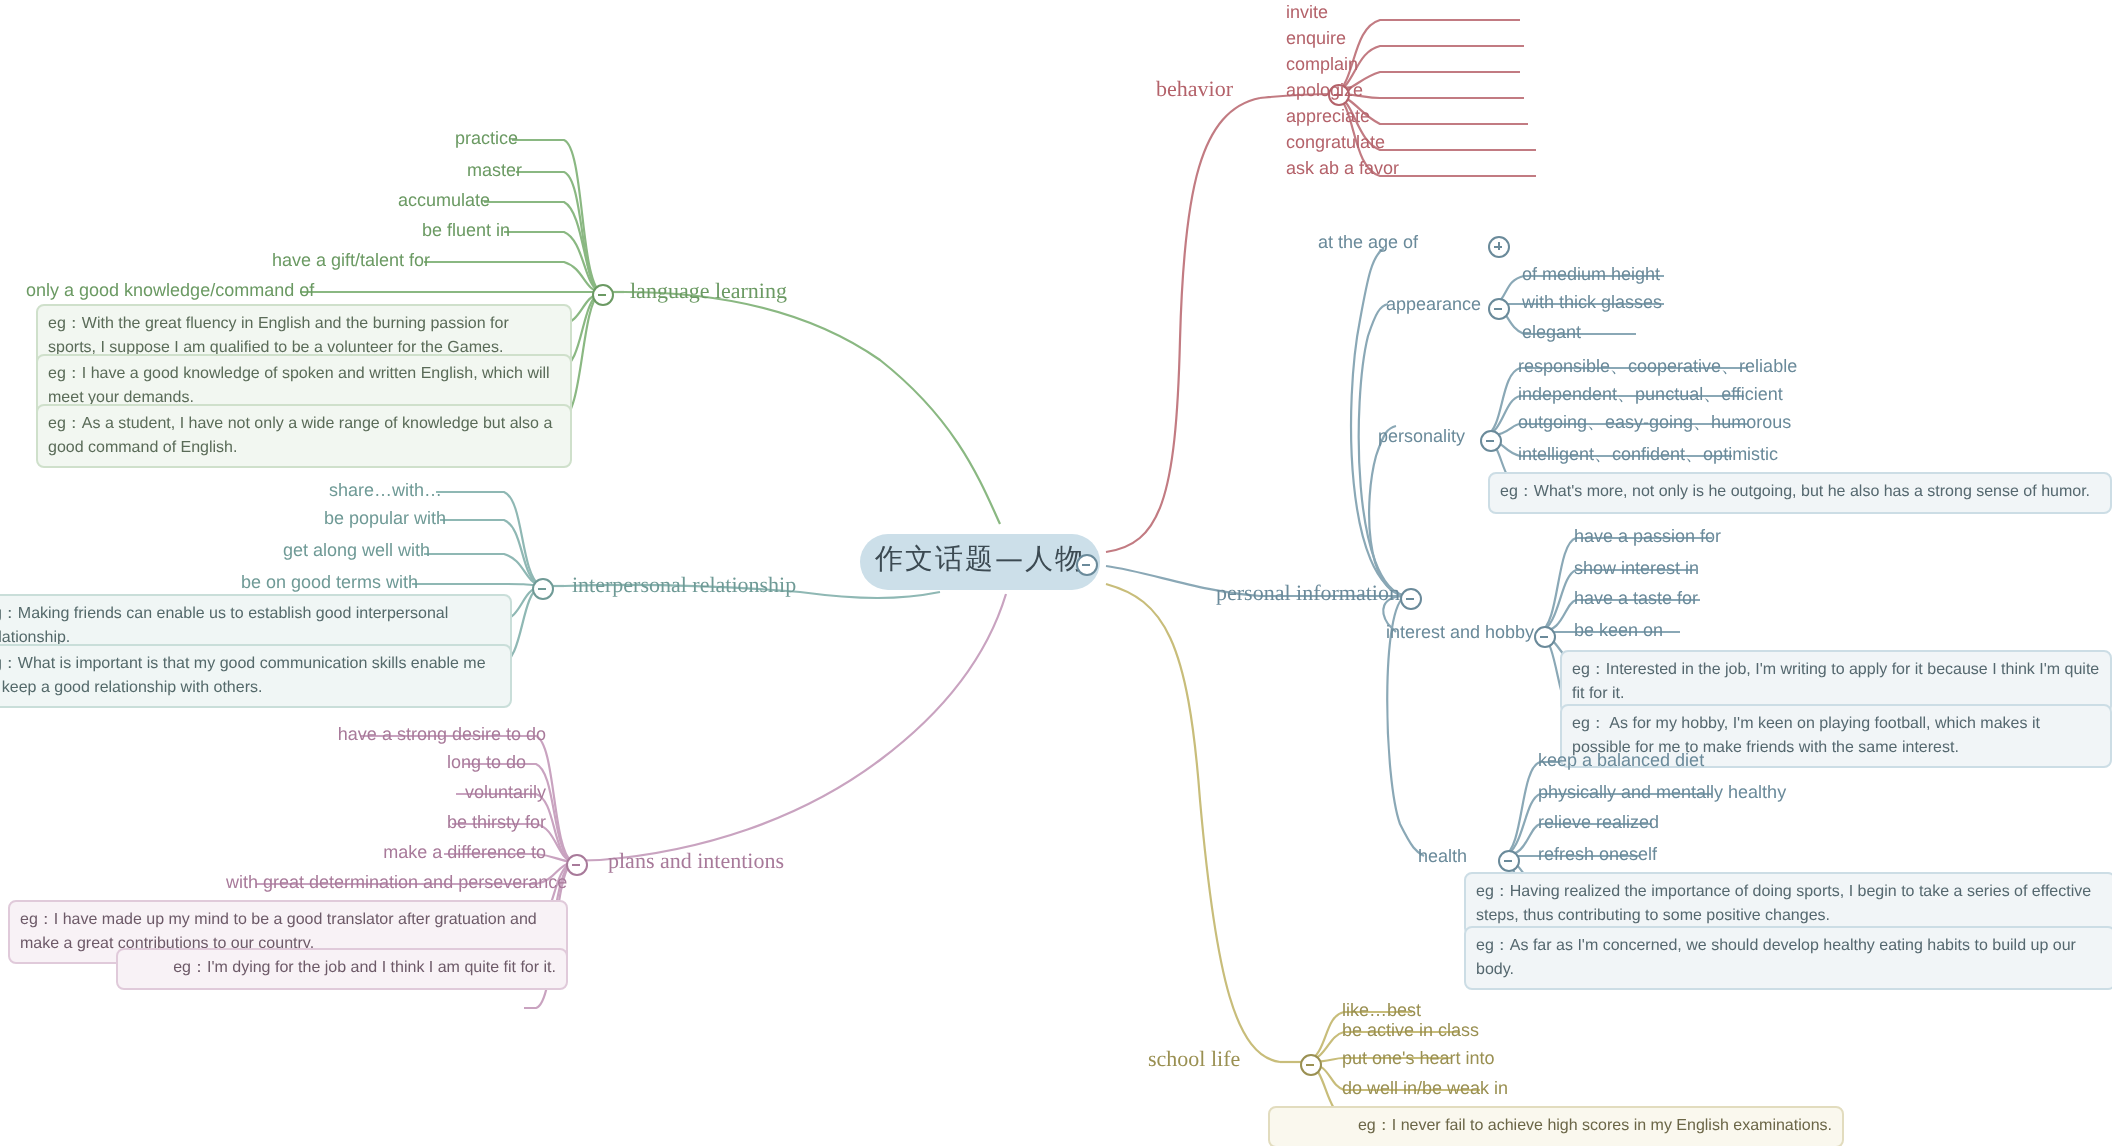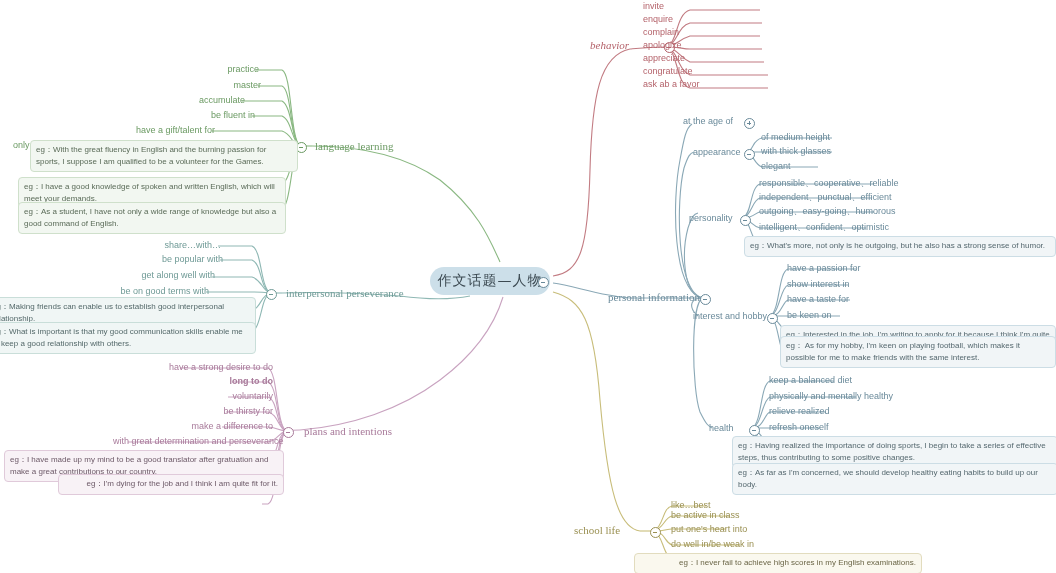--- a/index.html
+++ b/index.html
@@ -162,34 +162,34 @@
         <path d="M300 146 C 290 150, 292 160, 280 163 L 274 163"></path>
         <path d="M300 146 C 290 152, 292 182, 280 185 L 274 185"></path>
         <path d="M300 146 C 290 154, 292 208, 280 211 L 274 211"></path>
       </g>
     </g>
   </svg>
 
   <div class="node central">作文话题—人物</div>
   <div class="toggle c-personal" style="left:538px;top:277px;"></div>
 
-  <div class="node main-label c-behavior" style="left:588px;top:39px;font-style:italic;">behavior</div>
+  <div class="node main-label c-behavior" style="left:576px;top:39px;">behavior</div>
   <div class="toggle c-behavior" style="left:664px;top:42px;"></div>
   <div class="node leaf leaf-r c-behavior" style="left:640px;top:0px;">invite</div>
   <div class="node leaf leaf-r c-behavior" style="left:640px;top:13px;">enquire</div>
   <div class="node leaf leaf-r c-behavior" style="left:640px;top:26px;">complain</div>
   <div class="node leaf leaf-r c-behavior" style="left:640px;top:39px;">apologize</div>
   <div class="node leaf leaf-r c-behavior" style="left:640px;top:52px;">appreciate</div>
   <div class="node leaf leaf-r c-behavior" style="left:640px;top:65px;">congratulate</div>
   <div class="node leaf leaf-r c-behavior" style="left:640px;top:78px;">ask ab a favor</div>
 
   <div class="node main-label c-personal" style="left:570px;top:291px;margin-left:36px;">personal information</div>
   <div class="toggle c-personal" style="left:700px;top:294px;"></div>
 
-  <div class="node leaf c-personal" style="left:680px;top:115px;">at the age of</div>
+  <div class="node leaf c-personal" style="left:656px;top:115px;">at the age of</div>
   <div class="toggle plus c-personal" style="left:744px;top:118px;"></div>
 
   <div class="node leaf c-personal" style="left:690px;top:146px;">appearance</div>
   <div class="toggle c-personal" style="left:744px;top:149px;"></div>
   <div class="node leaf c-personal" style="left:758px;top:131px;">of medium height</div>
   <div class="node leaf c-personal" style="left:758px;top:145px;">with thick glasses</div>
   <div class="node leaf c-personal" style="left:758px;top:160px;">elegant</div>
 
   <div class="node leaf c-personal" style="left:686px;top:212px;">personality</div>
   <div class="toggle c-personal" style="left:740px;top:215px;"></div>
@@ -199,21 +199,21 @@
   <div class="node leaf c-personal" style="left:756px;top:221px;">intelligent、confident、optimistic</div>
   <div class="node note n-personal" style="left:744px;top:236px;width:300px;">eg：What's more, not only is he outgoing, but he also has a strong sense of humor.</div>
 
   <div class="node leaf c-personal" style="left:690px;top:310px;">interest and hobby</div>
   <div class="toggle c-personal" style="left:767px;top:313px;"></div>
   <div class="node leaf c-personal" style="left:784px;top:262px;">have a passion for</div>
   <div class="node leaf c-personal" style="left:784px;top:278px;">show interest in</div>
   <div class="node leaf c-personal" style="left:784px;top:293px;">have a taste for</div>
   <div class="node leaf c-personal" style="left:784px;top:309px;">be keen on</div>
   <div class="node note n-personal" style="left:780px;top:325px;width:264px;">eg：Interested in the job, I'm writing to apply for it because I think I'm quite fit for it.</div>
-  <div class="node note n-personal" style="left:780px;top:336px;width:264px;">eg： As for my hobby, I'm keen on playing football, which makes it possible for me to make friends with the same interest.</div>
+  <div class="node note n-personal" style="left:780px;top:352px;width:264px;">eg： As for my hobby, I'm keen on playing football, which makes it possible for me to make friends with the same interest.</div>
 
   <div class="node leaf c-personal" style="left:706px;top:422px;">health</div>
   <div class="toggle c-personal" style="left:749px;top:425px;"></div>
   <div class="node leaf c-personal" style="left:766px;top:374px;">keep a balanced diet</div>
   <div class="node leaf c-personal" style="left:766px;top:390px;">physically and mentally healthy</div>
   <div class="node leaf c-personal" style="left:766px;top:405px;">relieve realized</div>
   <div class="node leaf c-personal" style="left:766px;top:421px;">refresh oneself</div>
   <div class="node note n-personal" style="left:732px;top:436px;width:314px;">eg：Having realized the importance of doing sports, I begin to take a series of effective steps, thus contributing to some positive changes.</div>
   <div class="node note n-personal" style="left:732px;top:463px;width:314px;">eg：As far as I'm concerned, we should develop healthy eating habits to build up our body.</div>
 
@@ -221,42 +221,42 @@
   <div class="toggle c-schoollife" style="left:650px;top:527px;"></div>
   <div class="node leaf c-schoollife" style="left:668px;top:499px;">like…best</div>
   <div class="node leaf c-schoollife" style="left:668px;top:509px;">be active in class</div>
   <div class="node leaf c-schoollife" style="left:668px;top:523px;">put one's heart into</div>
   <div class="node leaf c-schoollife" style="left:668px;top:538px;text-align:center;">do well in/be weak in</div>
   <div class="node note n-schoollife" style="left:634px;top:553px;width:276px;text-align:right;">eg：I never fail to achieve high scores in my English examinations.</div>
 
   <div class="node main-label c-plans" style="left:302px;top:425px;">plans and intentions</div>
   <div class="toggle c-plans" style="left:283px;top:427px;"></div>
   <div class="node leaf leaf-l c-plans" style="left:110px;top:361px;width:160px;">have a strong desire to do</div>
-  <div class="node leaf leaf-l c-plans" style="left:110px;top:375px;width:160px;font-weight:bold;">long to do</div>
+  <div class="node leaf leaf-l c-plans" style="left:100px;top:375px;width:160px;">long to do</div>
   <div class="node leaf leaf-l c-plans" style="left:110px;top:390px;width:160px;">voluntarily</div>
   <div class="node leaf leaf-l c-plans" style="left:110px;top:405px;width:160px;">be thirsty for</div>
   <div class="node leaf leaf-l c-plans" style="left:110px;top:420px;width:160px;">make a difference to</div>
   <div class="node leaf leaf-l c-plans" style="left:110px;top:435px;width:160px;">with great determination and perseverance</div>
   <div class="node note n-plans" style="left:4px;top:450px;width:268px;">eg：I have made up my mind to be a good translator after gratuation and make a great contributions to our country.</div>
   <div class="node note n-plans" style="left:58px;top:474px;width:214px;text-align:right;">eg：I'm dying for the job and I think I am quite fit for it.</div>
 
-  <div class="node main-label c-interpersonal" style="left:284px;top:287px;">interpersonal perseverance</div>
+  <div class="node main-label c-interpersonal" style="left:284px;top:287px;">interpersonal relationship</div>
   <div class="toggle c-interpersonal" style="left:266px;top:289px;"></div>
   <div class="node leaf leaf-l c-interpersonal" style="left:118px;top:239px;width:100px;">share…with…</div>
   <div class="node leaf leaf-l c-interpersonal" style="left:118px;top:253px;width:102px;">be popular with</div>
   <div class="node leaf leaf-l c-interpersonal" style="left:100px;top:269px;width:112px;">get along well with</div>
   <div class="node leaf leaf-l c-interpersonal" style="left:94px;top:285px;width:112px;">be on good terms with</div>
   <div class="node note n-interpersonal" style="left:-14px;top:297px;width:258px;">eg：Making friends can enable us to establish good interpersonal relationship.</div>
   <div class="node note n-interpersonal" style="left:-14px;top:322px;width:258px;">eg：What is important is that my good communication skills enable me to keep a good relationship with others.</div>
 
   <div class="node main-label c-language" style="left:313px;top:140px;">language learning</div>
   <div class="toggle c-language" style="left:296px;top:142px;"></div>
   <div class="node leaf leaf-l c-language" style="left:156px;top:63px;width:100px;">practice</div>
   <div class="node leaf leaf-l c-language" style="left:158px;top:79px;width:100px;">master</div>
   <div class="node leaf leaf-l c-language" style="left:142px;top:94px;width:100px;">accumulate</div>
   <div class="node leaf leaf-l c-language" style="left:152px;top:109px;width:100px;">be fluent in</div>
   <div class="node leaf leaf-l c-language" style="left:112px;top:124px;width:100px;">have a gift/talent for</div>
   <div class="node leaf leaf-l c-language" style="left:10px;top:139px;width:140px;">only a good knowledge/command of</div>
-  <div class="node note n-language" style="left:18px;top:140px;width:256px;margin-left:12px;">eg：With the great fluency in English and the burning passion for sports, I suppose I am qualified to be a volunteer for the Games.</div>
+  <div class="node note n-language" style="left:18px;top:152px;width:256px;">eg：With the great fluency in English and the burning passion for sports, I suppose I am qualified to be a volunteer for the Games.</div>
   <div class="node note n-language" style="left:18px;top:177px;width:256px;">eg：I have a good knowledge of spoken and written English, which will meet your demands.</div>
   <div class="node note n-language" style="left:18px;top:202px;width:256px;">eg：As a student, I have not only a wide range of knowledge but also a good command of English.</div>
 
 </div>
 
 </body></html>

